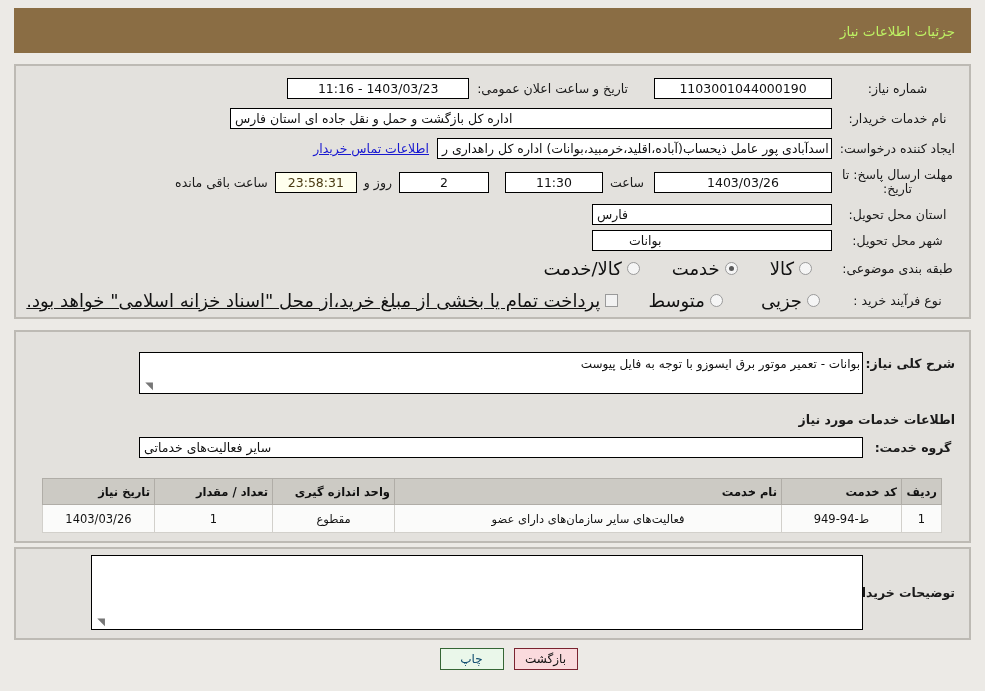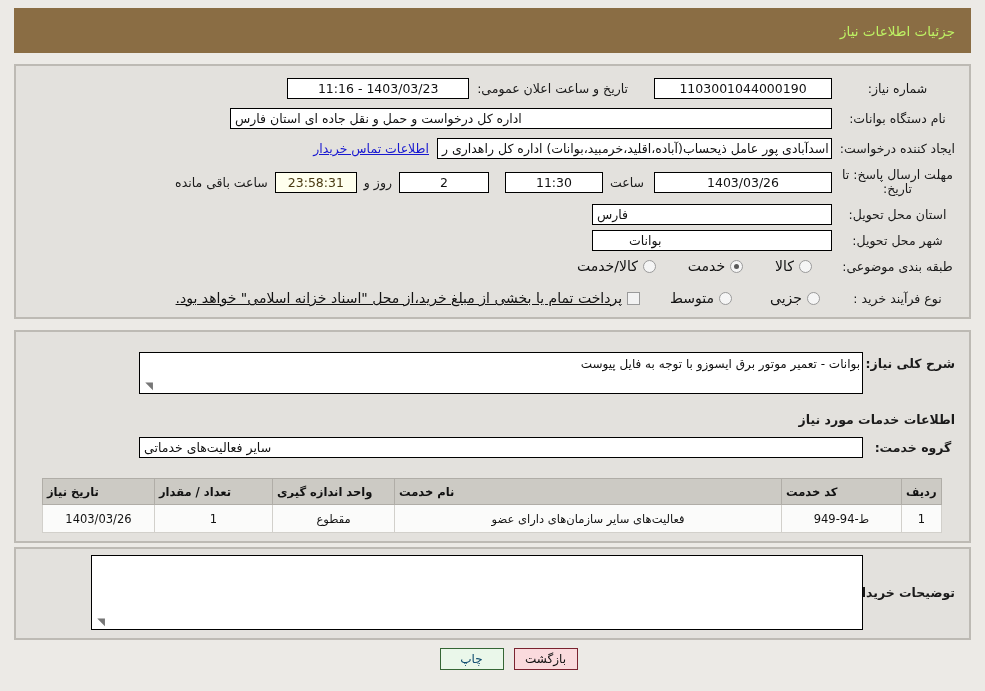--- a/index.html
+++ b/index.html
@@ -136,21 +136,21 @@
     width: 13px; height: 13px;
     border: 1px solid #9a9a9a;
     background: #f2f2f2;
     display: inline-block;
     flex: none;
   }
   .opt {
     display: flex;
     align-items: center;
     gap: 5px;
-    font-size: 14px;
+    font-size: 18px;
   }
 
   
   .tarea {
     background: #ffffff;
     border: 1px solid #000000;
     position: relative;
     font-size: 12px;
     color: #111;
     padding: 4px 2px;
@@ -178,21 +178,21 @@
     border-collapse: collapse;
     font-size: 12px;
   }
   table.grid th {
     background: #cccac4;
     border: 1px solid #b0ada7;
     color: #111;
     font-weight: bold;
     height: 26px;
     padding: 2px 4px;
-    text-align: left;
+    text-align: right;
     font-size: 11.5px;
   }
   table.grid td {
     background: #fbfbfa;
     border: 1px solid #d2d0cb;
     height: 28px;
     padding: 2px 4px;
     text-align: center;
     color: #111;
     font-size: 11.5px;
@@ -245,22 +245,22 @@
 <div class="panel" id="panel-top"></div>
 
 <div class="frow" style="top:78px; right:30px; z-index:3;">
   <span class="lbl" style="width:115px;">شماره نیاز:</span>
   <span class="inp center" style="width:178px; margin-right:8px;">1103001044000190</span>
   <span class="lbl" style="margin-right:26px;">تاریخ و ساعت اعلان عمومی:</span>
   <span class="inp center" style="width:182px; margin-right:8px;">1403/03/23 - 11:16</span>
 </div>
 
 <div class="frow" style="top:108px; right:30px; z-index:3;">
-  <span class="lbl" style="width:115px;">نام دستگاه بوانات:</span>
-  <span class="inp end" style="width:602px; margin-right:8px;">اداره کل درخواست و حمل و نقل جاده ای استان فارس</span>
+  <span class="lbl" style="width:115px;">نام خدمات خریدار:</span>
+  <span class="inp end" style="width:602px; margin-right:8px;">اداره کل بازگشت و حمل و نقل جاده ای استان فارس</span>
 </div>
 
 <div class="frow" style="top:138px; right:30px; z-index:3;">
   <span class="lbl" style="width:115px;">ایجاد کننده درخواست:</span>
   <span class="inp end" style="width:395px; margin-right:8px;">مرضیه اسدآبادی پور عامل ذیحساب(آباده،اقلید،خرمبید،بوانات) اداره کل راهداری ر</span>
   <a class="linktext" href="#" style="margin-right:8px;">اطلاعات تماس خریدار</a>
 </div>
 
 <div class="frow" style="top:168px; right:30px; z-index:3;">
   <span class="lbl" style="width:115px; white-space:normal; line-height:14px; display:inline-block;">مهلت ارسال پاسخ: تا تاریخ:</span>

